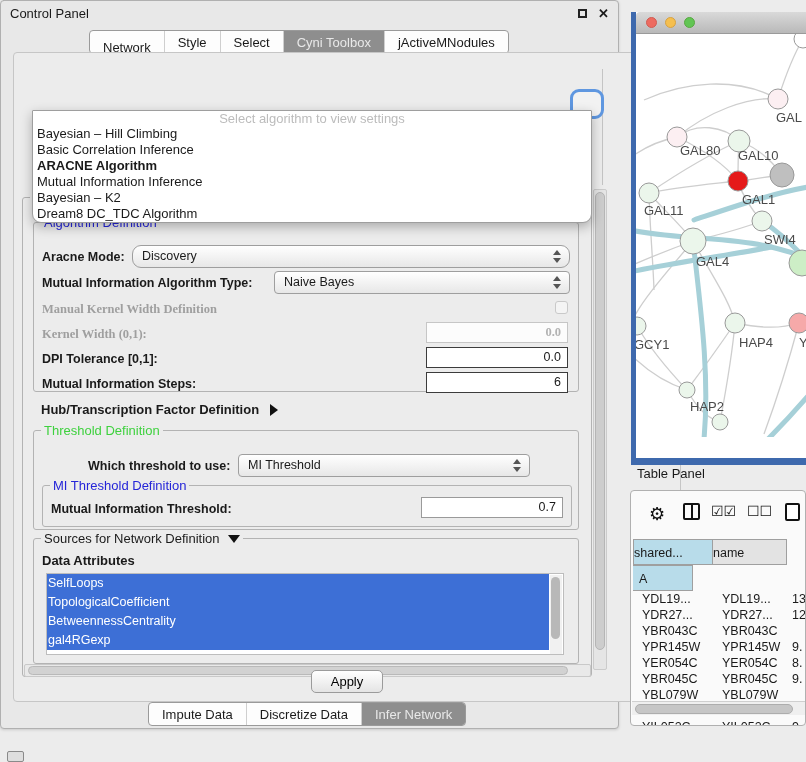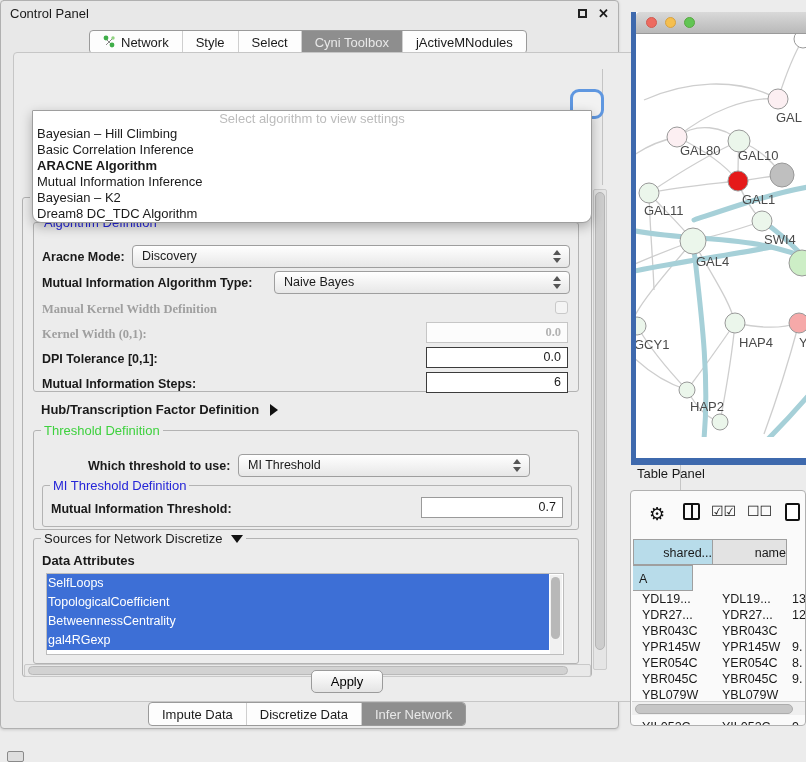--- a/index.html
+++ b/index.html
@@ -13,21 +13,21 @@
   #cp-titlebar { height:25px; display:flex; align-items:center; padding:0 9px; font-size:13px; }
   #cp-title { flex:1; }
   .float-icon { width:9px; height:9px; border:2px solid #222; margin-right:11px; cursor:pointer; }
   .close-icon { font-size:13px; font-weight:bold; cursor:pointer; }
 
   
   .tabstrip { position:absolute; display:inline-flex; background:#fdfdfd;
     border:1px solid #9a9a9a; border-radius:4px; overflow:hidden; height:24px; }
   .tab { padding:4px 13px 0 13px; font-size:13px; white-space:nowrap; cursor:pointer;
     border-left:1px solid #cfcfcf; display:flex; align-items:flex-start; gap:5px; }
-  .tab:first-child { border-left:none; }
+  .tab:first-child { border-left:none;flex-direction:column; }
   .tab.sel { background:#8e8e8e; color:#e9e9e9; }
 
   #cp-content { position:absolute; left:12px; top:51px; width:668px; height:650px;
     background:#ececec; border:1px solid #c6c6c6; border-radius:4px; }
 
   
   .ghost-line { position:absolute; left:588px; top:16px; width:1px; height:116px; background:#c4c4c4; z-index:0; }
   #ghost-combo { position:absolute; left:556px; top:36px; width:34px; height:30px;
     border:3px solid #5f97e0; border-radius:9px; background:#f2f2f2; z-index:1; }
   #ghost-text { position:absolute; left:30px; top:112px; width:320px; height:8px;
@@ -112,21 +112,21 @@
   #tp { position:absolute; left:630px; top:490px; width:176px; height:236px;
     background:#fafafa; border:1px solid #b0b0b0; border-radius:4px; overflow:hidden; }
   .tb-icon { position:absolute; top:12px; cursor:pointer; color:#111; }
   #gear-i { left:18px; font-size:18px; }
   #split-i { left:52px; width:17px; height:17px; border:2px solid #111; border-radius:2px; }
   #split-i:after { content:""; position:absolute; left:6px; top:0; width:2px; height:13px; background:#111; }
   #checks-i { left:80px; font-size:14px; letter-spacing:0px; }
   #boxes-i { left:116px; font-size:14px; }
   #doc-i { left:154px; width:15px; height:18px; border:2px solid #111; border-radius:2px; background:#fff; }
   #tbl { position:absolute; left:2px; top:48px; right:0; }
-  .th { display:inline-block; height:26px; line-height:26px; font-size:12.5px; text-align:right;
+  .th { display:inline-block; height:26px; line-height:26px; font-size:12.5px; text-align:left;
     border:1px solid #9f9f9f; border-left:none; vertical-align:top; cursor:pointer; }
   .th:first-child { border-left:1px solid #9f9f9f; }
   .th.blue { background:#b8dcea; }
   .th.gray { background:#e3e3e3; }
   .c1 { width:80px; } .c2 { width:74px; } .c3 { width:60px; text-align:left; padding-left:6px; }
   .tr { height:16px; line-height:16px; font-size:12.5px; white-space:nowrap; cursor:pointer; }
   .td { display:inline-block; overflow:hidden; vertical-align:top; }
   .td.c1,.td.c2 { padding-left:9px; } .td.c3 { padding-left:5px; }
   #tp-hscroll { position:absolute; left:1px; top:210px; width:173px; height:14px;
     background:#efefef; border-top:1px solid #cfcfcf; }
@@ -189,21 +189,21 @@
       <div class="dd-item">Dream8 DC_TDC Algorithm</div>
     </div>
 
     <div class="group" style="left:8px; top:144px; width:570px; height:480px;">
       <span class="gtitle">Cyni Algorithm Settings</span>
 
       <div class="group" style="left:10px; top:24px; width:546px; height:170px;">
         <span class="gtitle blue">Algorithm Definition</span>
 
         <span class="lbl b" style="left:8px; top:27px;">Aracne Mode:</span>
-        <div class="combo" style="left:98px; top:22px; width:438px;">
+        <div class="combo" style="left:98px; top:22px; width:438px;border-radius:9px;">
           <span>Discovery</span>
           <span class="spin"></span>
         </div>
 
         <span class="lbl b" style="left:8px; top:53px;">Mutual Information Algorithm Type:</span>
         <div class="combo" style="left:240px; top:48px; width:296px;">
           <span>Naive Bayes</span>
           <span class="spin"></span>
         </div>
 
@@ -236,21 +236,21 @@
 
         <div class="group" style="left:8px; top:54px; width:530px; height:42px;">
           <span class="gtitle blue">MI Threshold Definition</span>
           <span class="lbl b" style="left:8px; top:16px;">Mutual Information Threshold:</span>
           <div class="tinput" style="right:8px; top:11px; width:142px; border-color:#9a9a9a;">0.7</div>
         </div>
       </div>
 
       <div class="group" style="left:10px; top:340px; width:546px; height:126px;">
         <span class="gtitle">
-          <span>Sources for Network Discretize</span>
+          <span>Sources for Network Definition</span>
           <span class="tri-down"></span>
         </span>
         <span class="lbl b" style="left:8px; top:14px; font-size:13px;">Data Attributes</span>
         <div id="attr-list">
           <div class="attr-item">SelfLoops</div>
           <div class="attr-item">TopologicalCoefficient</div>
           <div class="attr-item">BetweennessCentrality</div>
           <div class="attr-item">gal4RGexp</div>
           <div id="attr-vscroll">
               <div id="attr-vthumb"></div>

